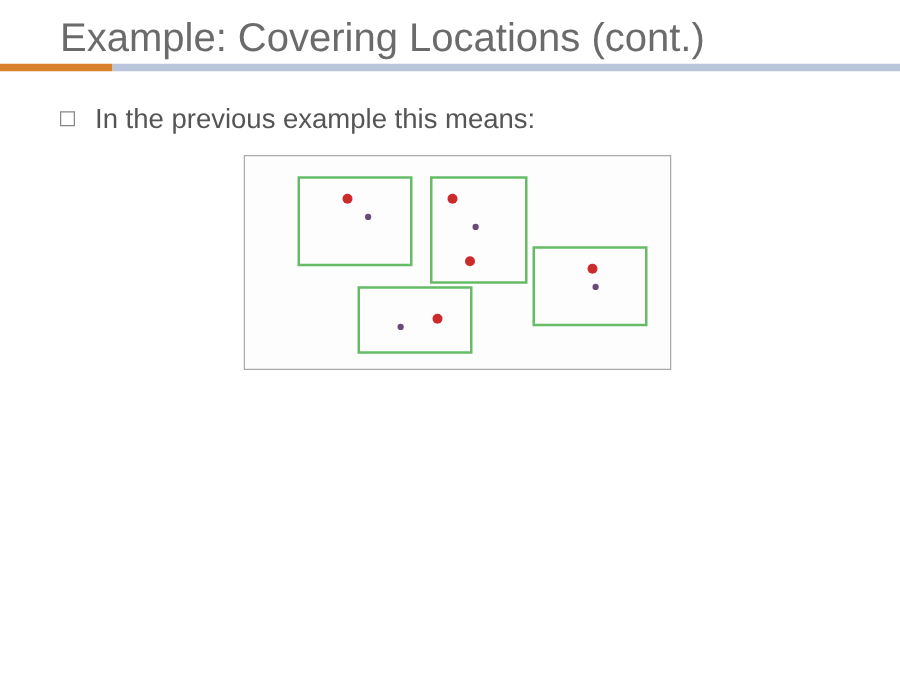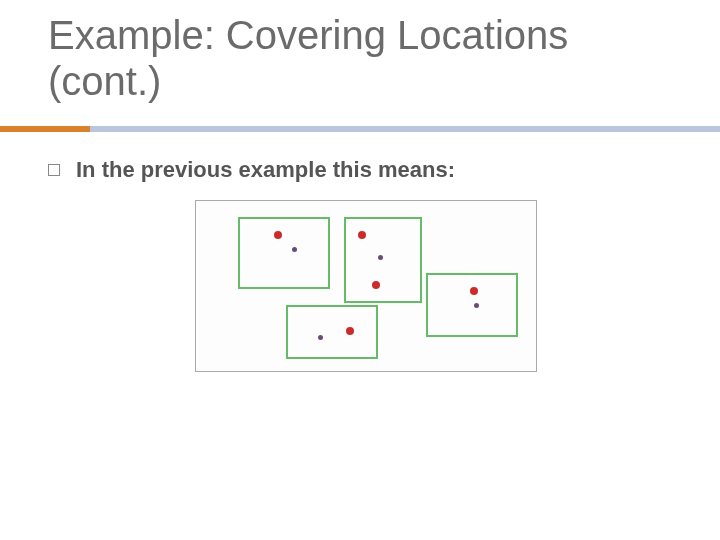--- a/index.html
+++ b/index.html
@@ -13,24 +13,24 @@
     overflow: hidden;
   }
   .slide {
     position: relative;
     width: 720px;
     height: 540px;
     box-sizing: border-box;
     padding: 12px 36px 20px 48px;
   }
   .title {
-    font-size: 40px;
+    font-size: 32px;
     line-height: 1.15;
     color: #6b6b6b;
-    margin: 0 0 22px 0;
+    margin: 0 0 2px 0;
     font-weight: 400;
   }
   .accent-row {
     display: flex;
     align-items: stretch;
     height: 6px;
     margin-left: -48px;
     margin-right: -36px;
   }
   .accent-orange {
@@ -44,21 +44,20 @@
   .body {
     margin-top: 24px;
     font-size: 22px;
     color: #555;
     line-height: 1.25;
   }
   .bullet-row {
     display: flex;
     align-items: flex-start;
     margin-bottom: 16px;
-    font-weight: bold;
   }
   .bullet-box {
     width: 12px;
     height: 12px;
     border: 1px solid #888;
     margin-top: 8px;
     margin-right: 16px;
     flex: 0 0 auto;
     box-sizing: border-box;
   }

